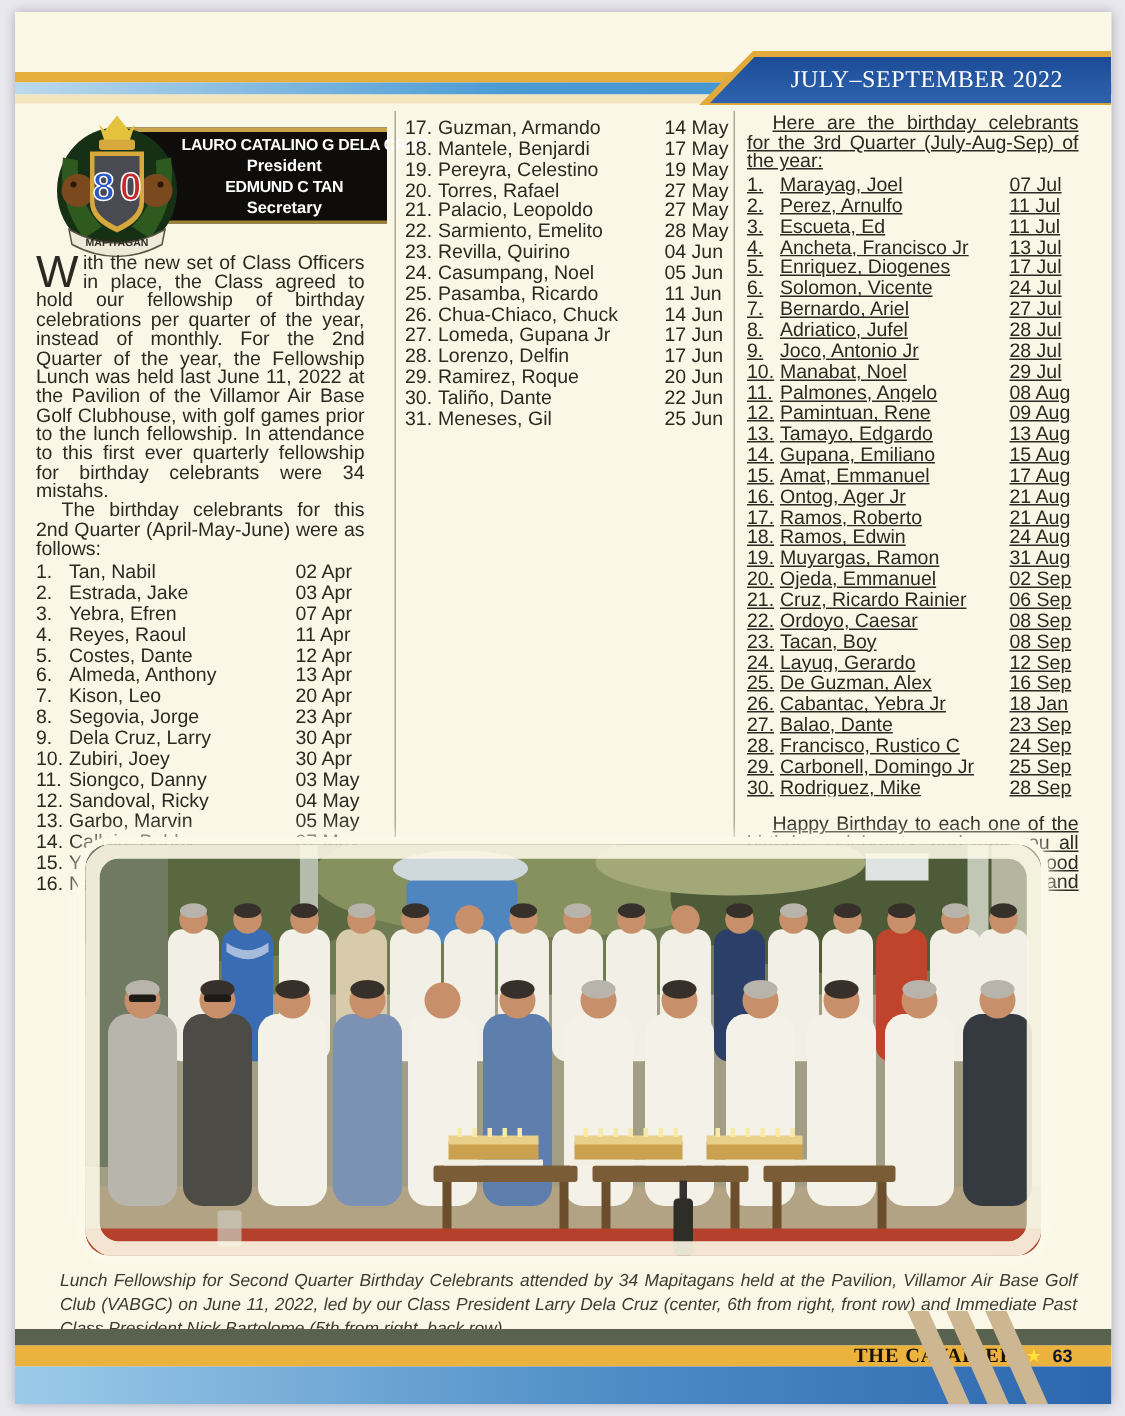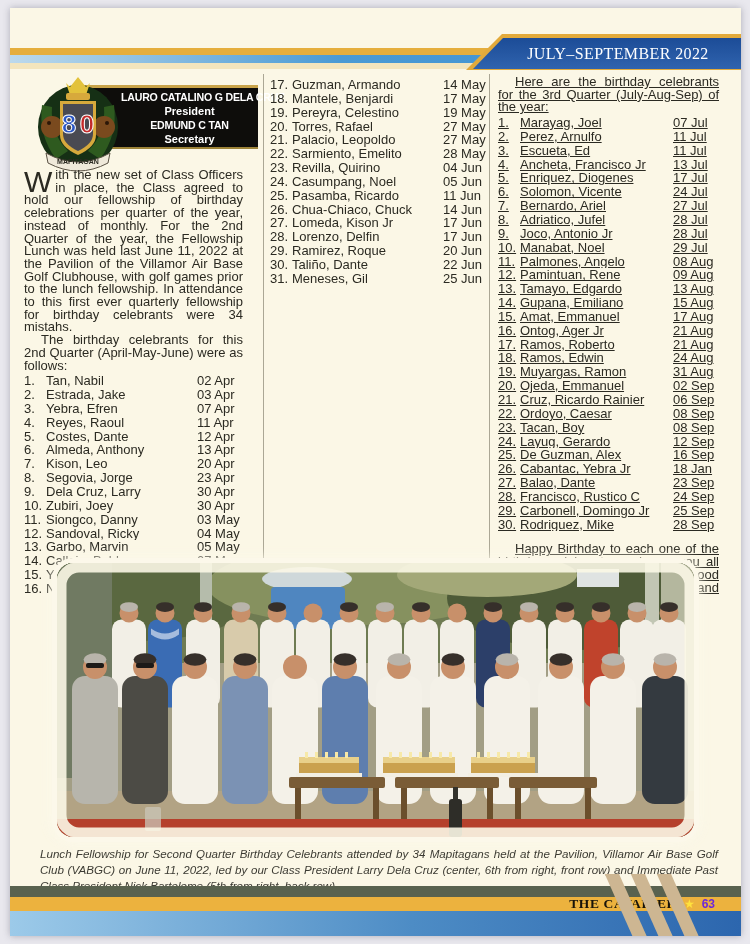--- a/index.html
+++ b/index.html
@@ -43,21 +43,21 @@
   
   #caption{position:absolute;left:30px;top:838px;width:678px;font-style:italic;font-size:11.6px;
     line-height:16.2px;color:#3c3b33;text-align:justify;}
   
   .foot-olive{position:absolute;left:0;top:878px;width:100%;height:11px;background:#59624f;}
   .foot-gold{position:absolute;left:0;top:889px;width:100%;height:14px;background:#ecb23e;
     display:flex;align-items:center;justify-content:flex-end;padding-right:26px;box-sizing:border-box;gap:7px;}
   .foot-gold .mag{font-family:"Liberation Serif",serif;font-weight:bold;font-size:13.5px;
     letter-spacing:.6px;color:#17130a;}
   .foot-gold .star{color:#ffe23d;font-size:12px;line-height:1;}
-  .foot-gold .pg{font-size:12px;font-weight:bold;color:#6d28d9;}
+  .foot-gold .pg{font-size:12px;font-weight:bold;color:#0f172a;}
   .foot-blue{position:absolute;left:0;top:903px;width:100%;height:25px;
     background:linear-gradient(90deg,#9ccae9,#4d8cc5 55%,#2c66ae);}
   .diag{position:absolute;right:8px;top:866px;width:140px;height:62px;overflow:hidden;pointer-events:none;}
   .diag i{position:absolute;top:-20px;width:13px;height:110px;background:#cdb692;transform:rotate(-24deg);}
   .diag i:nth-child(1){left:28px;} .diag i:nth-child(2){left:54px;} .diag i:nth-child(3){left:80px;}
 </style>
 </head>
 <body>
 
 <div id="page">
@@ -232,21 +232,21 @@
         <span class="nm">Pasamba, Ricardo</span>
         <span class="dt">11 Jun</span>
       </div>
         <div class="row">
         <span class="num">26.</span>
         <span class="nm">Chua-Chiaco, Chuck</span>
         <span class="dt">14 Jun</span>
       </div>
         <div class="row">
         <span class="num">27.</span>
-        <span class="nm">Lomeda, Kison Jr</span>
+        <span class="nm">Lomeda, Gupana Jr</span>
         <span class="dt">17 Jun</span>
       </div>
         <div class="row">
         <span class="num">28.</span>
         <span class="nm">Lorenzo, Delfin</span>
         <span class="dt">17 Jun</span>
       </div>
         <div class="row">
         <span class="num">29.</span>
         <span class="nm">Ramirez, Roque</span>

